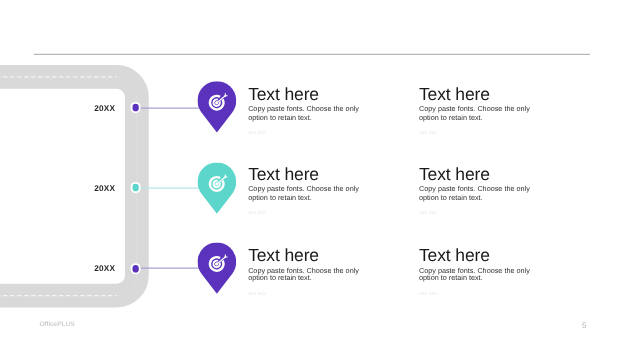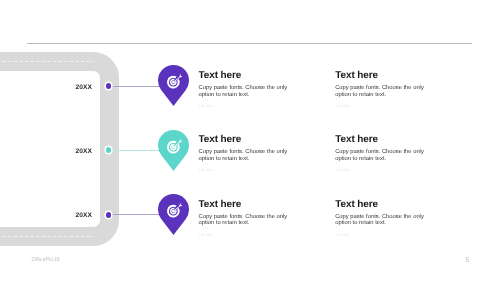--- a/index.html
+++ b/index.html
@@ -18,21 +18,21 @@
            letter-spacing:.1px;text-align:right;width:40px;}
 
   .connector{position:absolute;height:1px;}
 
   .dot{position:absolute;width:5.8px;height:5.8px;border-radius:50%;
        box-shadow:0 0 0 1.5px #fff;}
 
   .pin{position:absolute;width:31px;height:41px;}
 
   .col{position:absolute;}
-  .h{font-size:10.0px;font-weight:700;color:#1a1a1a;letter-spacing:-0.1px;
+  .h{font-size:14px;font-weight:400;color:#1a1a1a;letter-spacing:-0.1px;
      line-height:11px;white-space:nowrap;}
   .p{font-size:5.8px;color:#333333;line-height:6.6px;width:90px;letter-spacing:0.0px;}
   .sub{font-size:4.3px;color:#e6e6e6;letter-spacing:0px;white-space:nowrap;}
 
   .brand{position:absolute;left:31.5px;top:257.3px;font-size:5.3px;color:#b9b9b9;letter-spacing:.08px;}
   .pageno{position:absolute;left:465.6px;top:256.6px;font-size:6.4px;color:#b5b5b5;}
 </style>
 </head>
 <body>
 

